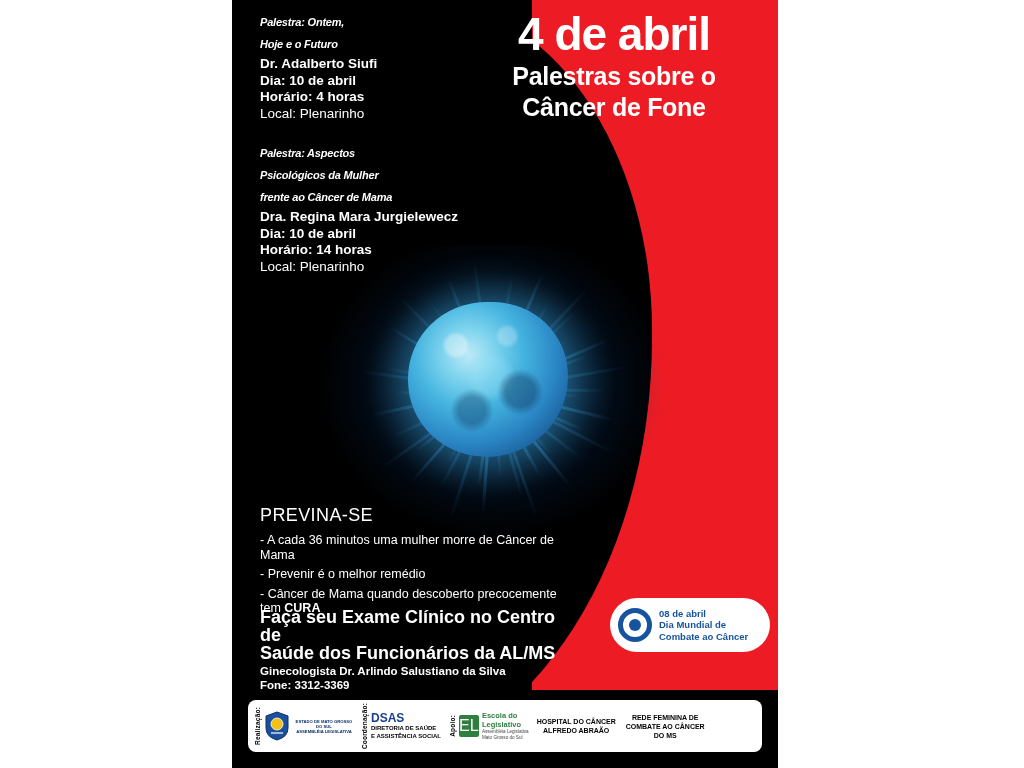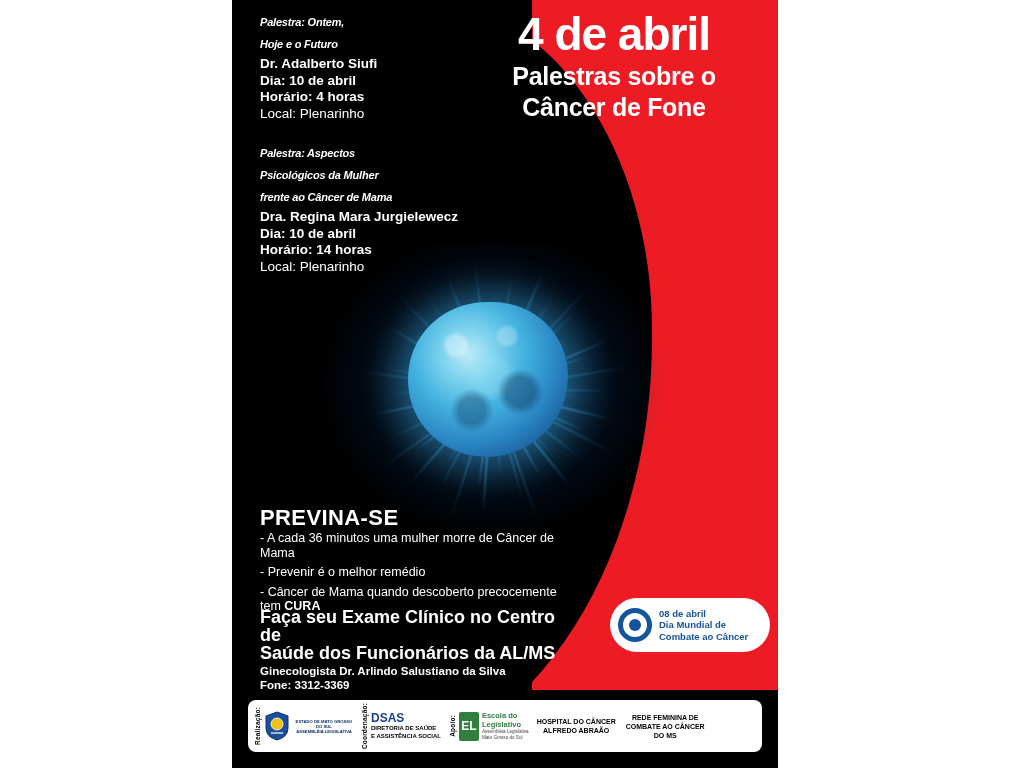--- a/index.html
+++ b/index.html
@@ -165,23 +165,23 @@
   }
 
   .prevent {
     position: absolute;
     left: 28px;
     top: 505px;
     width: 320px;
     color: #ffffff;
   }
   .prevent h3 {
-    margin: 0 0 0 0;
-    font-size: 22px;
-    font-weight: bold;
+    margin: 0 0 7px 0;
+    font-size: 18px;
+    font-weight: normal;
     letter-spacing: 0.4px;
   }
   .prevent ul {
     list-style: none;
     margin: 0;
     padding: 0;
   }
   .prevent li {
     font-size: 12.5px;
     line-height: 14.5px;
@@ -297,25 +297,25 @@
     margin-right: 8px;
   }
   .dsas .t1 { font-size: 12px; font-weight: bold; color: #1a3f8f; line-height: 13px; }
   .dsas .t2 { font-size: 6px; font-weight: bold; color: #000; line-height: 7.5px; }
   .escola {
     display: flex;
     align-items: center;
     margin-right: 8px;
   }
   .escola-logo {
-    width: 20px; height: 29px;
+    width: 20px; height: 22px;
     background: #2f7f3f;
     color: #fff;
-    font-size: 12px;
-    font-weight: bold;
+    font-size: 16px;
+    font-weight: normal;
     display: flex;
     align-items: center;
     justify-content: center;
     margin-right: 3px;
     border-radius: 2px;
   }
   .escola-txt .e1 { font-size: 7.5px; font-weight: bold; color: #2f7f3f; line-height: 8.5px; }
   .escola-txt .e2 { font-size: 4.6px; color: #444; line-height: 5.4px; }
   .foot-org {
     text-align: center;

